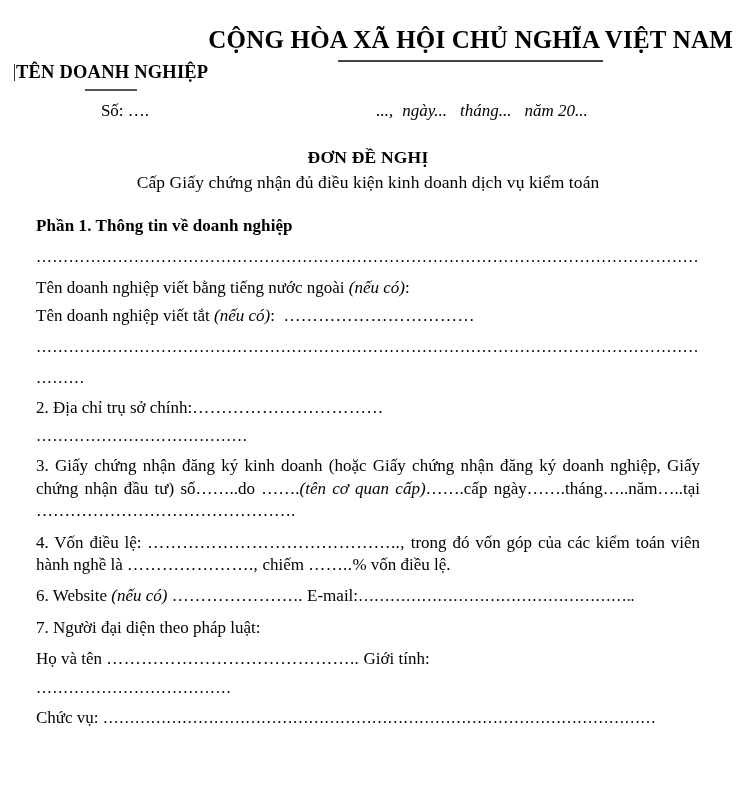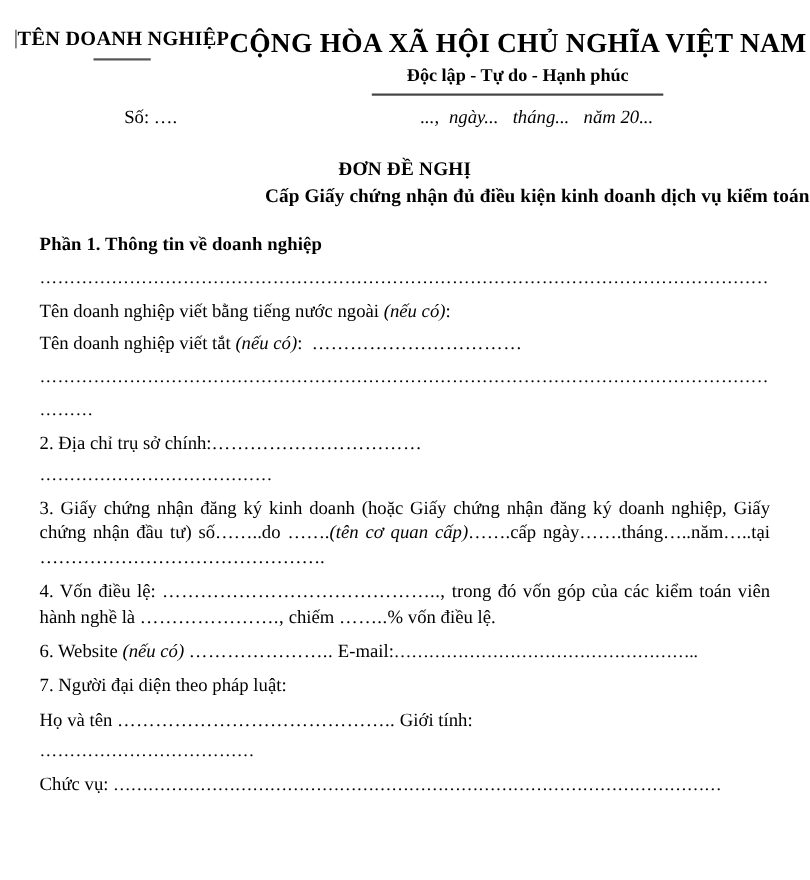--- a/index.html
+++ b/index.html
@@ -42,20 +42,21 @@
     text-align: center;
     position: relative;
   }
   .org-name {
     font-weight: bold;
     font-size: 18.5px;
     letter-spacing: 0.2px;
     white-space: nowrap;
     position: relative;
     display: inline-block;
+    margin-top: 36px;
   }
   .caret {
     display: inline-block;
     width: 1px;
     height: 17px;
     background: #333;
     vertical-align: -3px;
     margin-right: 1px;
   }
   .rule-short {
@@ -79,21 +80,21 @@
   .rule-long {
     width: 265px;
     height: 1.6px;
     background: #444;
     margin: 6px auto 0;
   }
 
   .sub-header {
     display: flex;
     align-items: flex-start;
-    padding: 10px 20px 0 14px;
+    padding: 10px 20px 0 2px;
   }
   .so-line {
     width: 246px;
     text-align: center;
     font-size: 17px;
   }
   .date-line {
     flex: 1;
     text-align: center;
     font-style: italic;
@@ -108,25 +109,24 @@
   .title-block {
     text-align: center;
     margin-top: 26px;
   }
   .title-main {
     font-weight: bold;
     font-size: 17.5px;
     letter-spacing: 0.2px;
   }
   .title-sub {
-    font-weight: bold;
+    font-weight: normal;
     font-size: 17.5px;
     margin-top: 4px;
     letter-spacing: 0.1px;
-    text-align: right;
   }
   .title-to {
     font-size: 17px;
     margin-top: 4px;
   }
 
   
   .body-block {
     margin: 22px 36px 0 36px;
     font-size: 17px;
@@ -172,21 +172,20 @@
 
 <div class="page">
 
   <div class="doc-header">
     <div class="header-left">
       <div class="org-name"><span class="caret"></span><span>TÊN DOANH NGHIỆP</span></div>
       <div class="rule-short"></div>
     </div>
     <div class="header-right">
       <div class="national-title">CỘNG HÒA XÃ HỘI CHỦ NGHĨA VIỆT NAM</div>
-      <div class="motto">Độc lập - Tự do - Hạnh phúc</div>
       <div class="rule-long"></div>
     </div>
   </div>
 
   <div class="sub-header">
     <div class="so-line">Số: ….</div>
     <div class="date-line"><span class="seg">...,</span><span class="gap-a"></span><span class="seg">ngày...</span><span class="gap-b"></span><span class="seg">tháng...</span><span class="gap-b"></span><span class="seg">năm 20...</span></div>
   </div>
 
   <div class="title-block">

